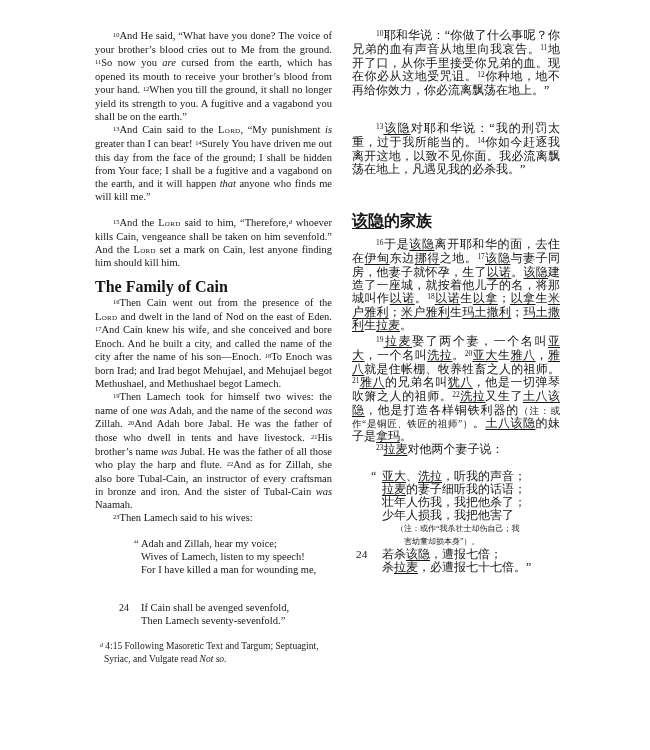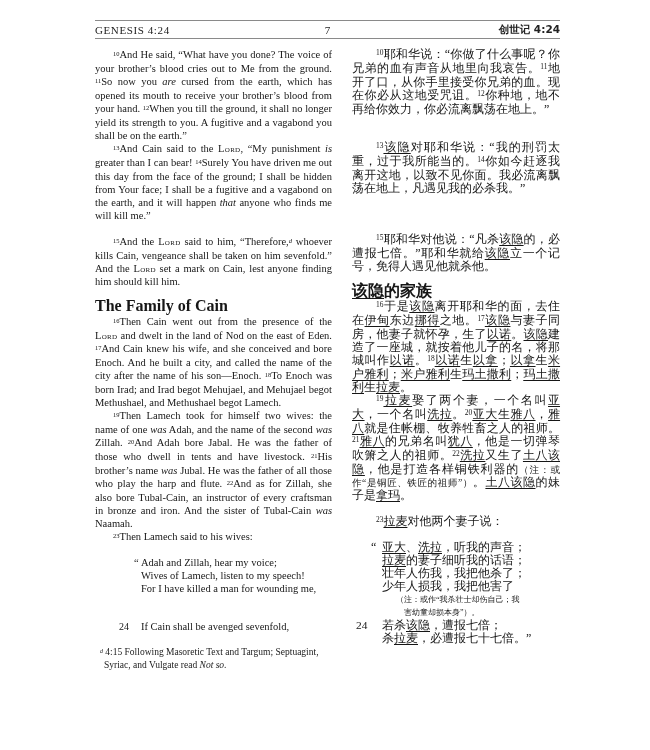--- a/index.html
+++ b/index.html
@@ -70,46 +70,41 @@
   .col-zh .pline.note,.col-zh .pline.note2{font-size:10px;line-height:12px;}
   .col-zh .pline.note{padding-left:44px;}
   .col-zh .pline.note2{padding-left:52px;}
   
   .footnote{font-size:9.5px;line-height:11.5px;text-align:left;padding-left:9px;text-indent:-4px;color:#1a1a1a;}
 </style>
 </head>
 <body>
 
 <div class="page">
-  <div class="runhead">
-    <span class="h-left">GENESIS 4:24</span>
-    <span class="h-center">7</span>
-    <span class="h-right">创世记 4:24</span>
-  </div>
   <div class="cols">
     <div class="col col-en" id="col-en">
         <div class="blk para"><span class="v">10</span>And He said, “What have you done? The voice of your brother’s blood cries out to Me from the ground. <span class="v">11</span>So now you <span class="i">are</span> cursed from the earth, which has opened its mouth to receive your brother’s blood from your hand. <span class="v">12</span>When you till the ground, it shall no longer yield its strength to you. A fugitive and a vagabond you shall be on the earth.”</div>
         <div class="blk para"><span class="v">13</span>And Cain said to the <span class="sc">Lord</span>, “My punishment <span class="i">is</span> greater than I can bear! <span class="v">14</span>Surely You have driven me out this day from the face of the ground; I shall be hidden from Your face; I shall be a fugitive and a vagabond on the earth, and it will happen <span class="i">that</span> anyone who finds me will kill me.”</div>
         <div class="blk para"><span class="v">15</span>And the <span class="sc">Lord</span> said to him, “Therefore,<span class="fn">d</span> whoever kills Cain, vengeance shall be taken on him sevenfold.” And the <span class="sc">Lord</span> set a mark on Cain, lest anyone finding him should kill him.</div>
         <div class="blk heading">The Family of Cain</div>
         <div class="blk para"><span class="v">16</span>Then Cain went out from the presence of the <span class="sc">Lord</span> and dwelt in the land of Nod on the east of Eden. <span class="v">17</span>And Cain knew his wife, and she conceived and bore Enoch. And he built a city, and called the name of the city after the name of his son—Enoch. <span class="v">18</span>To Enoch was born Irad; and Irad begot Mehujael, and Mehujael begot Methushael, and Methushael begot Lamech.</div>
         <div class="blk para"><span class="v">19</span>Then Lamech took for himself two wives: the name of one <span class="i">was</span> Adah, and the name of the second <span class="i">was</span> Zillah. <span class="v">20</span>And Adah bore Jabal. He was the father of those who dwell in tents and have livestock. <span class="v">21</span>His brother’s name <span class="i">was</span> Jubal. He was the father of all those who play the harp and flute. <span class="v">22</span>And as for Zillah, she also bore Tubal-Cain, an instructor of every craftsman in bronze and iron. And the sister of Tubal-Cain <span class="i">was</span> Naamah.</div>
         <div class="blk para"><span class="v">23</span>Then Lamech said to his wives:</div>
         <div class="blk poem">
           <div class="pline"><span class="hq">“</span><span>Adah and Zillah, hear my voice;</span></div>
           <div class="pline"><span>Wives of Lamech, listen to my speech!</span></div>
           <div class="pline"><span>For I have killed a man for wounding me,</span></div>
           <div class="pline gap"><span class="pnum">24</span><span>If Cain shall be avenged sevenfold,</span></div>
+          <div class="pline"><span>Then Lamech seventy-sevenfold.”</span></div>
         </div>
         <div class="blk footnote"><span class="fn">d</span> 4:15 Following Masoretic Text and Targum; Septuagint, Syriac, and Vulgate read <span class="i">Not so</span>.</div>
       </div>
     <div class="col col-zh" id="col-zh">
         <div class="blk para"><span class="v">10</span>耶和华说：“你做了什么事呢？你兄弟的血有声音从地里向我哀告。<span class="v">11</span>地开了口，从你手里接受你兄弟的血。现在你必从这地受咒诅。<span class="v">12</span>你种地，地不再给你效力，你必流离飘荡在地上。”</div>
         <div class="blk para"><span class="v">13</span><span class="u">该隐</span>对耶和华说：“我的刑罚太重，过于我所能当的。<span class="v">14</span>你如今赶逐我离开这地，以致不见你面。我必流离飘荡在地上，凡遇见我的必杀我。”</div>
-        <div class="blk para"><span class="v">15</span>耶和华对他说：“凡杀<span class="u">该隐</span>的，必遭报七倍。”耶和华就给<span class="u">该隐</span>立一个记号，免得人遇见他就杀他。</div>
         <div class="blk heading"><span class="u">该隐</span>的家族</div>
         <div class="blk para"><span class="v">16</span>于是<span class="u">该隐</span>离开耶和华的面，去住在<span class="u">伊甸</span>东边<span class="u">挪得</span>之地。<span class="v">17</span><span class="u">该隐</span>与妻子同房，他妻子就怀孕，生了<span class="u">以诺</span>。<span class="u">该隐</span>建造了一座城，就按着他儿子的名，将那城叫作<span class="u">以诺</span>。<span class="v">18</span><span class="u">以诺</span>生<span class="u">以拿</span>；<span class="u">以拿</span>生<span class="u">米户雅利</span>；<span class="u">米户雅利</span>生<span class="u">玛土撒利</span>；<span class="u">玛土撒利</span>生<span class="u">拉麦</span>。</div>
         <div class="blk para"><span class="v">19</span><span class="u">拉麦</span>娶了两个妻，一个名叫<span class="u">亚大</span>，一个名叫<span class="u">洗拉</span>。<span class="v">20</span><span class="u">亚大</span>生<span class="u">雅八</span>，<span class="u">雅八</span>就是住帐棚、牧养牲畜之人的祖师。<span class="v">21</span><span class="u">雅八</span>的兄弟名叫<span class="u">犹八</span>，他是一切弹琴吹箫之人的祖师。<span class="v">22</span><span class="u">洗拉</span>又生了<span class="u">土八该隐</span>，他是打造各样铜铁利器的<span class="n">（注：或作“是铜匠、铁匠的祖师”）</span>。<span class="u">土八该隐</span>的妹子是<span class="u">拿玛</span>。</div>
         <div class="blk para"><span class="v">23</span><span class="u">拉麦</span>对他两个妻子说：</div>
         <div class="blk poem">
           <div class="pline"><span class="hq">“</span><span><span class="u">亚大</span>、<span class="u">洗拉</span>，听我的声音；</span></div>
           <div class="pline"><span><span class="u">拉麦</span>的妻子细听我的话语；</span></div>
           <div class="pline"><span>壮年人伤我，我把他杀了；</span></div>
           <div class="pline"><span>少年人损我，我把他害了</span></div>
           <div class="pline note"><span><span class="n">（注：或作“我杀壮士却伤自己；我</span></span></div>

